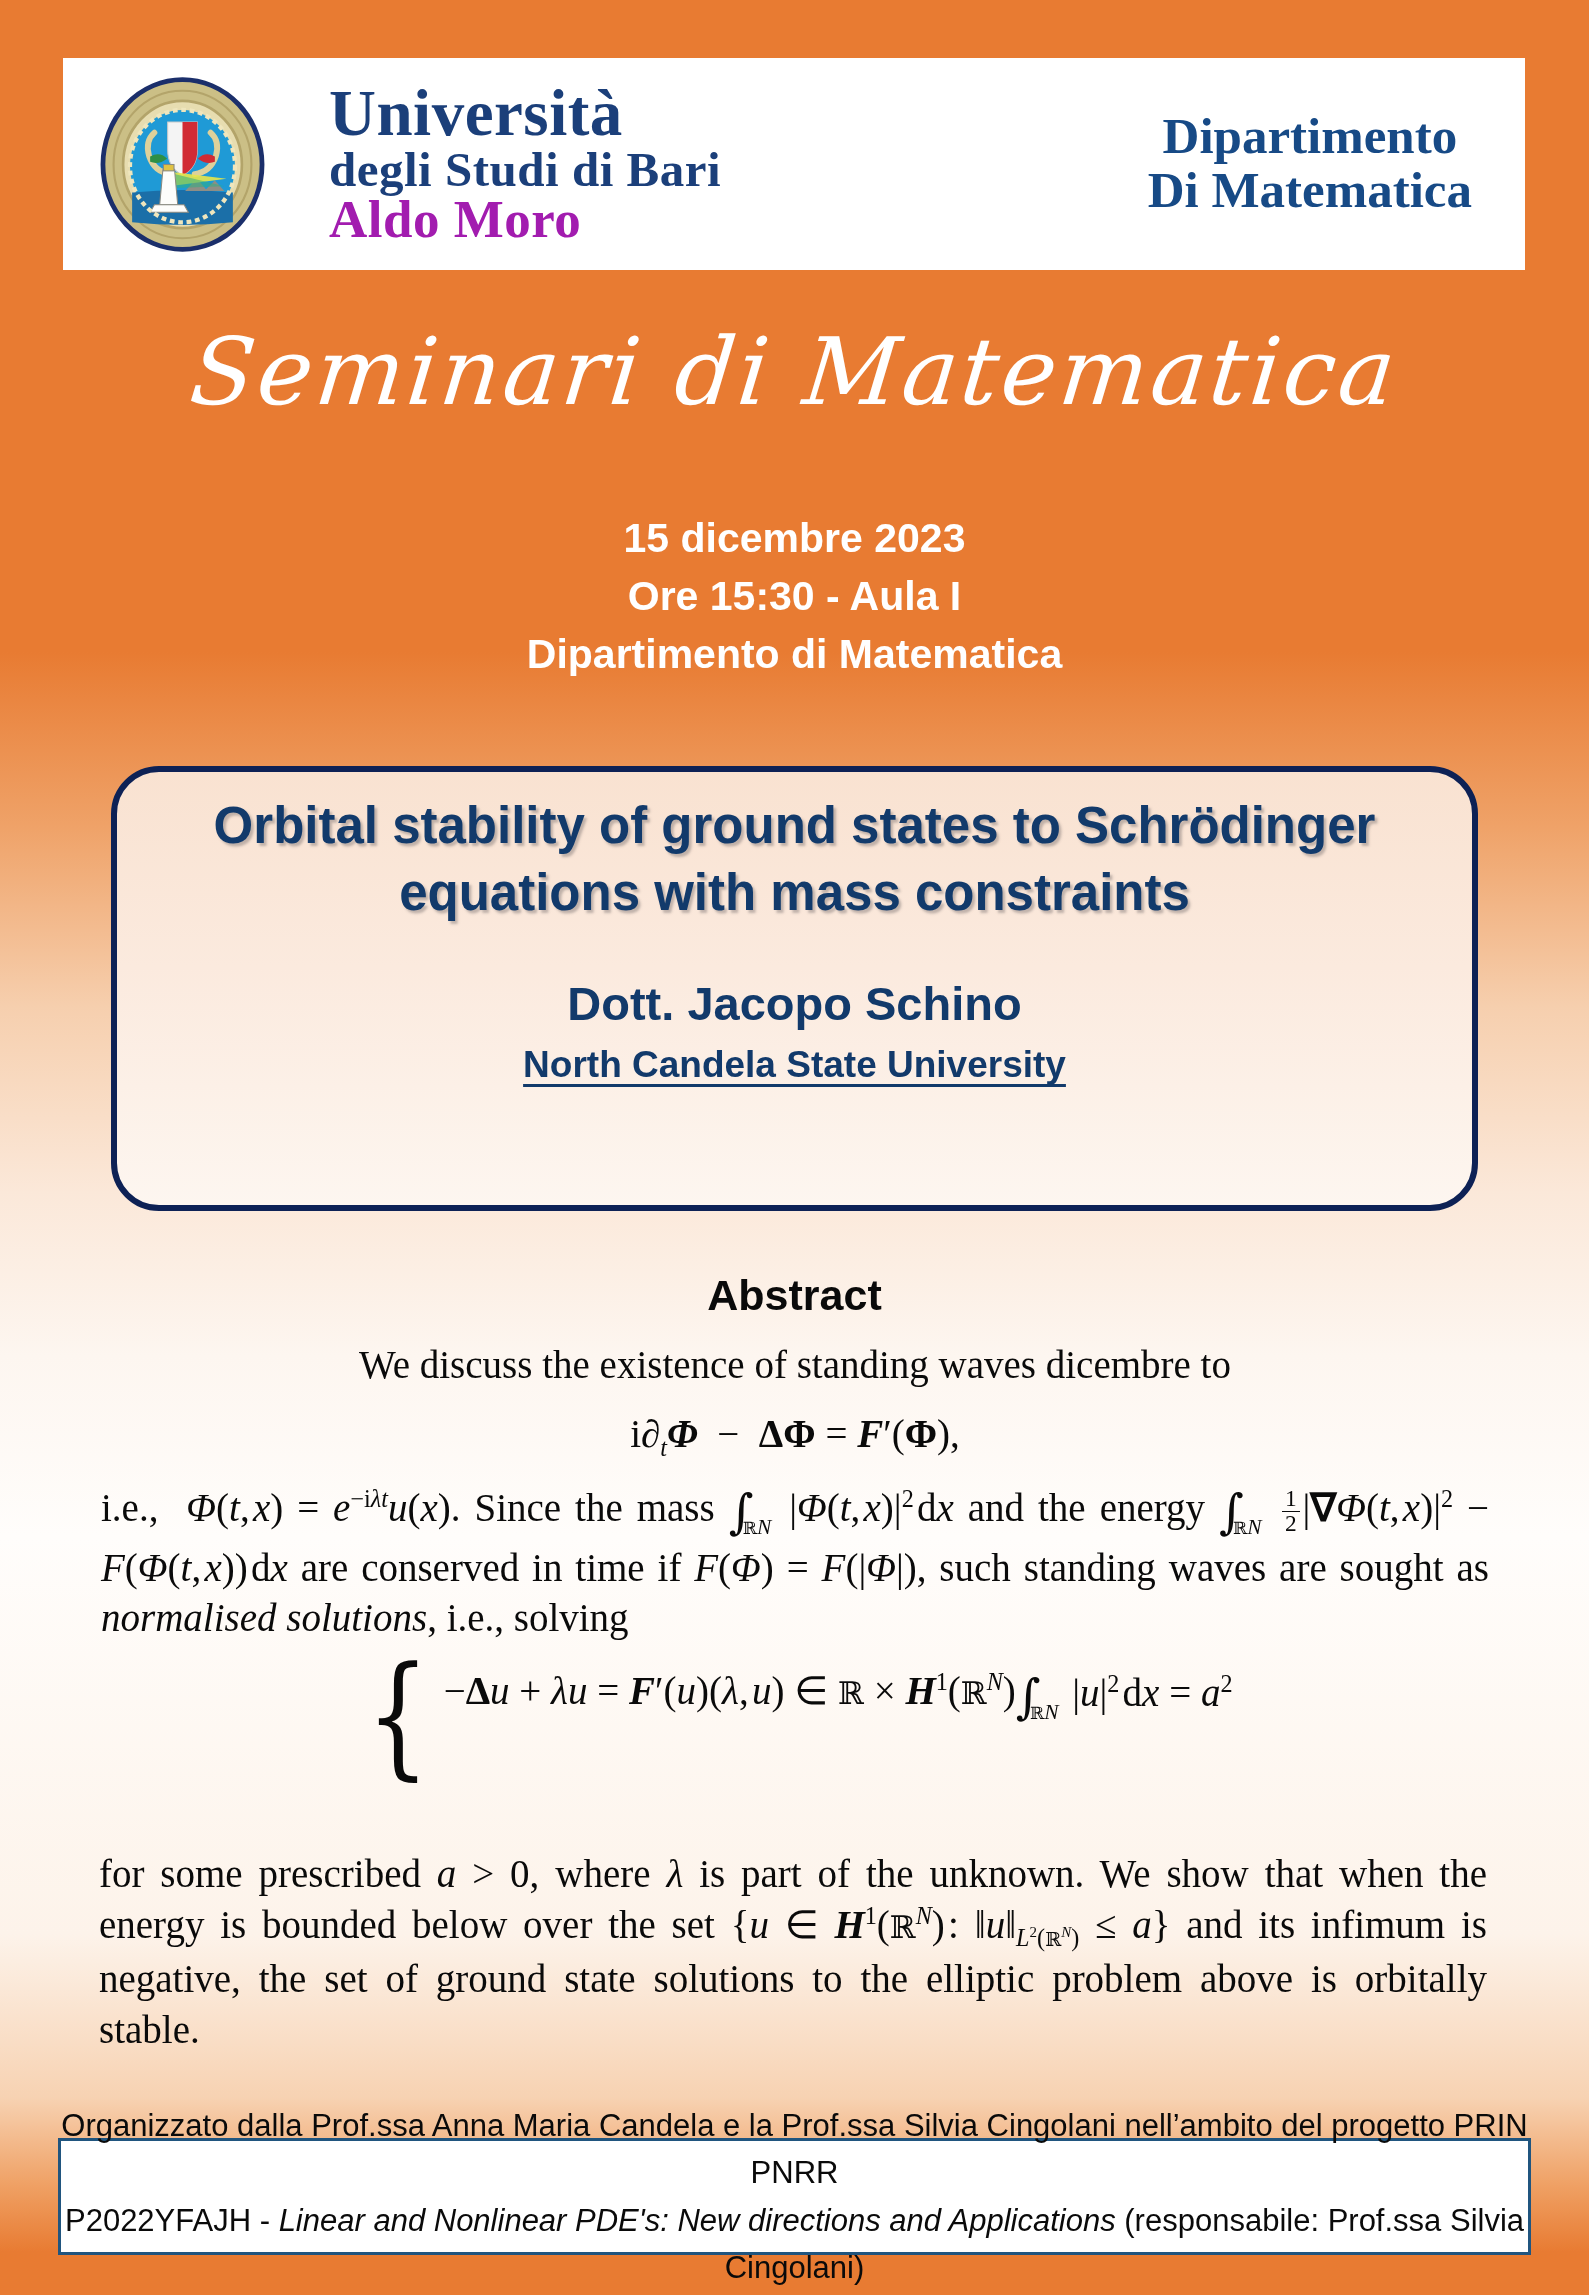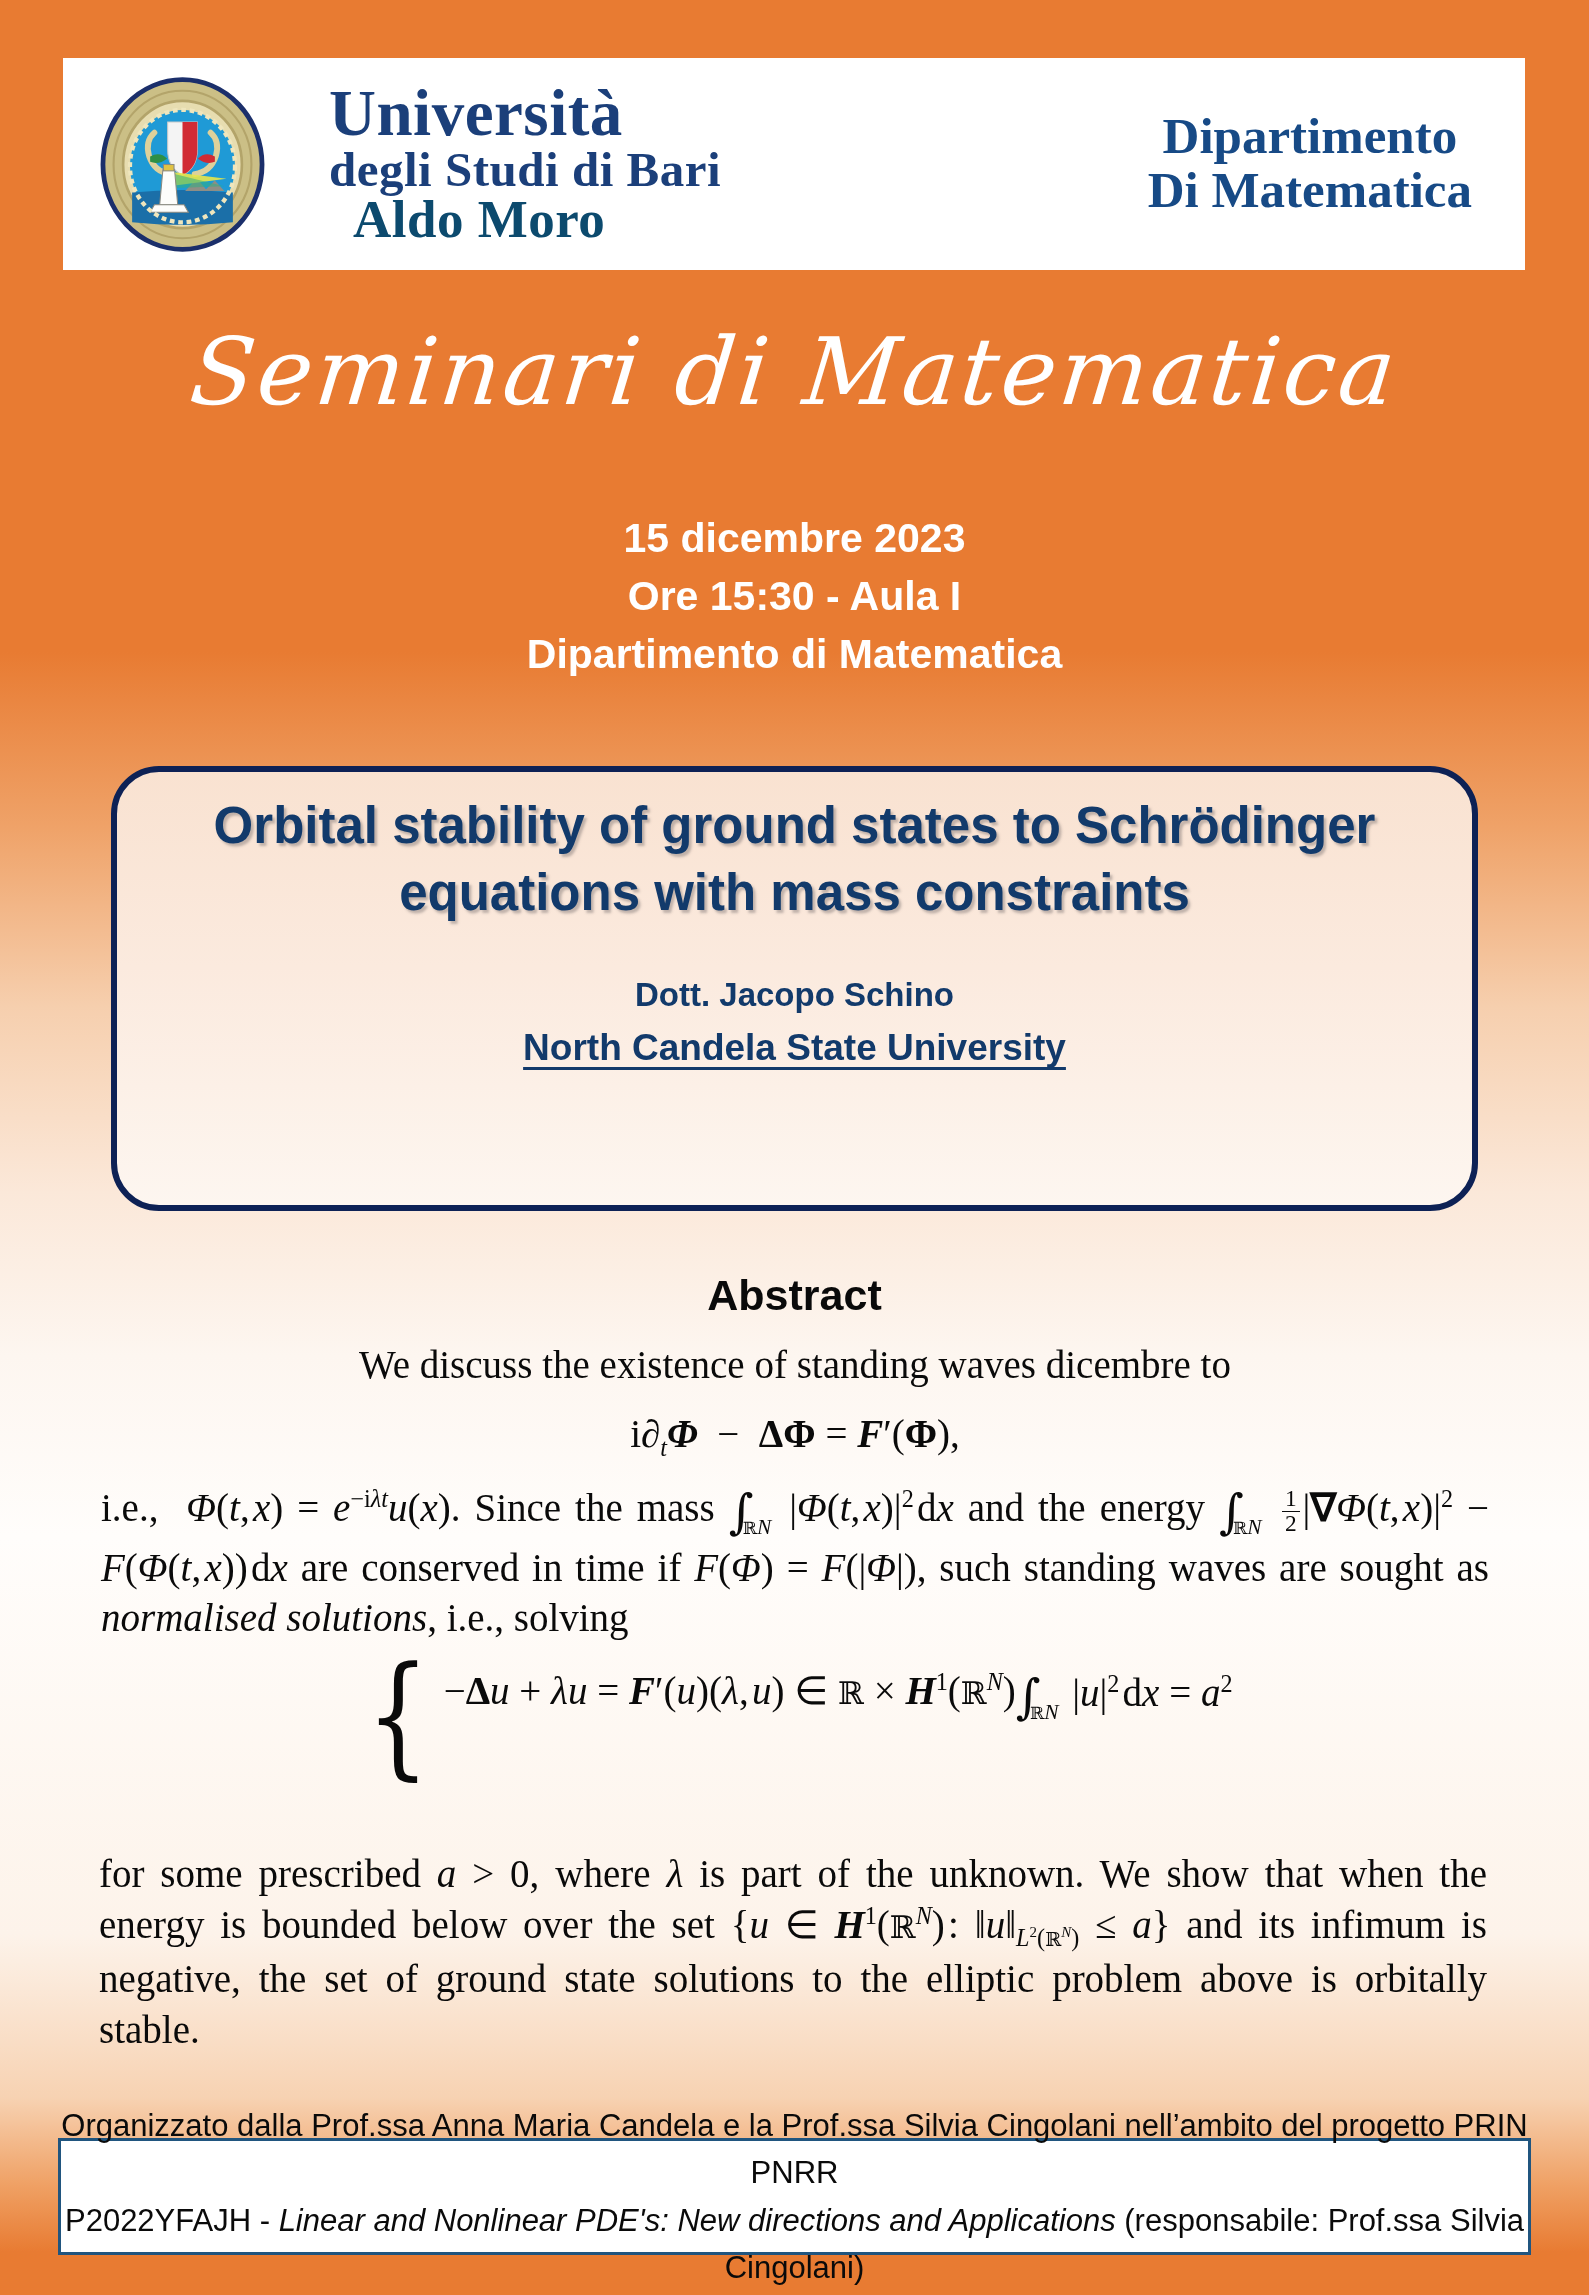--- a/index.html
+++ b/index.html
@@ -30,22 +30,22 @@
   .header-band{
     position:absolute;left:63px;top:58px;width:1462px;height:212px;
     background:#ffffff;display:flex;align-items:center;gap:38px;
   }
   .logo-wrap{width:175px;height:175px;margin-left:32px;flex:none;position:relative;}
   .uni-text{margin-left:21px;line-height:0.98;}
   .uni-l1{font-family:"Liberation Serif",serif;color:#1b3f7a;font-weight:700;
           font-size:65px;letter-spacing:0.5px;}
   .uni-l2{font-family:"Liberation Serif",serif;color:#1b3f7a;font-weight:700;
           font-size:49px;letter-spacing:0.5px;}
-  .uni-l3{font-family:"Liberation Serif",serif;color:#0c4a6e;font-weight:700;
-          font-size:53px;letter-spacing:0.5px;margin-left:24px;}
+  .uni-l3{font-family:"Liberation Serif",serif;color:#a21caf;font-weight:700;
+          font-size:53px;letter-spacing:0.5px;}
   .dept{margin-left:auto;margin-right:53px;text-align:center;line-height:1.05;}
   .dept div{font-family:"Liberation Serif",serif;color:#174a86;font-weight:700;font-size:51px;}
 
   
   .script-title{
     position:absolute;top:318px;left:0;width:1589px;text-align:center;
     font-family:"DejaVu Serif",serif;
     font-style:italic;font-weight:400;
     font-size:93px;color:#ffffff;
     letter-spacing:3.2px;
@@ -63,21 +63,21 @@
     background:linear-gradient(to bottom,#f9e2d1 0%,#fbeade 45%,#fdf6f0 100%);
     box-sizing:border-box;
     display:flex;flex-direction:column;align-items:center;justify-content:flex-start;
     padding-top:20px;
   }
   .talk-title{
     color:#123a6b;font-weight:700;font-size:51px;line-height:1.32;text-align:center;
     width:1208px;text-shadow:2.6px 3.2px 2.6px rgba(120,110,110,.45);
   }
   .speaker{
-    margin-top:49px;color:#123a6b;font-weight:700;font-size:33px;text-align:center;
+    margin-top:49px;color:#123a6b;font-weight:700;font-size:47px;text-align:center;
   }
   .affil{
     margin-top:13.8px;color:#123a6b;font-weight:700;font-size:37px;text-align:center;
     text-decoration:underline;text-underline-offset:7.4px;text-decoration-thickness:2.6px;
   }
 
   
   .abstract-head{
     position:absolute;top:1271px;left:0;width:1589px;text-align:center;
     font-weight:700;font-size:43px;color:#0a0a0a;

